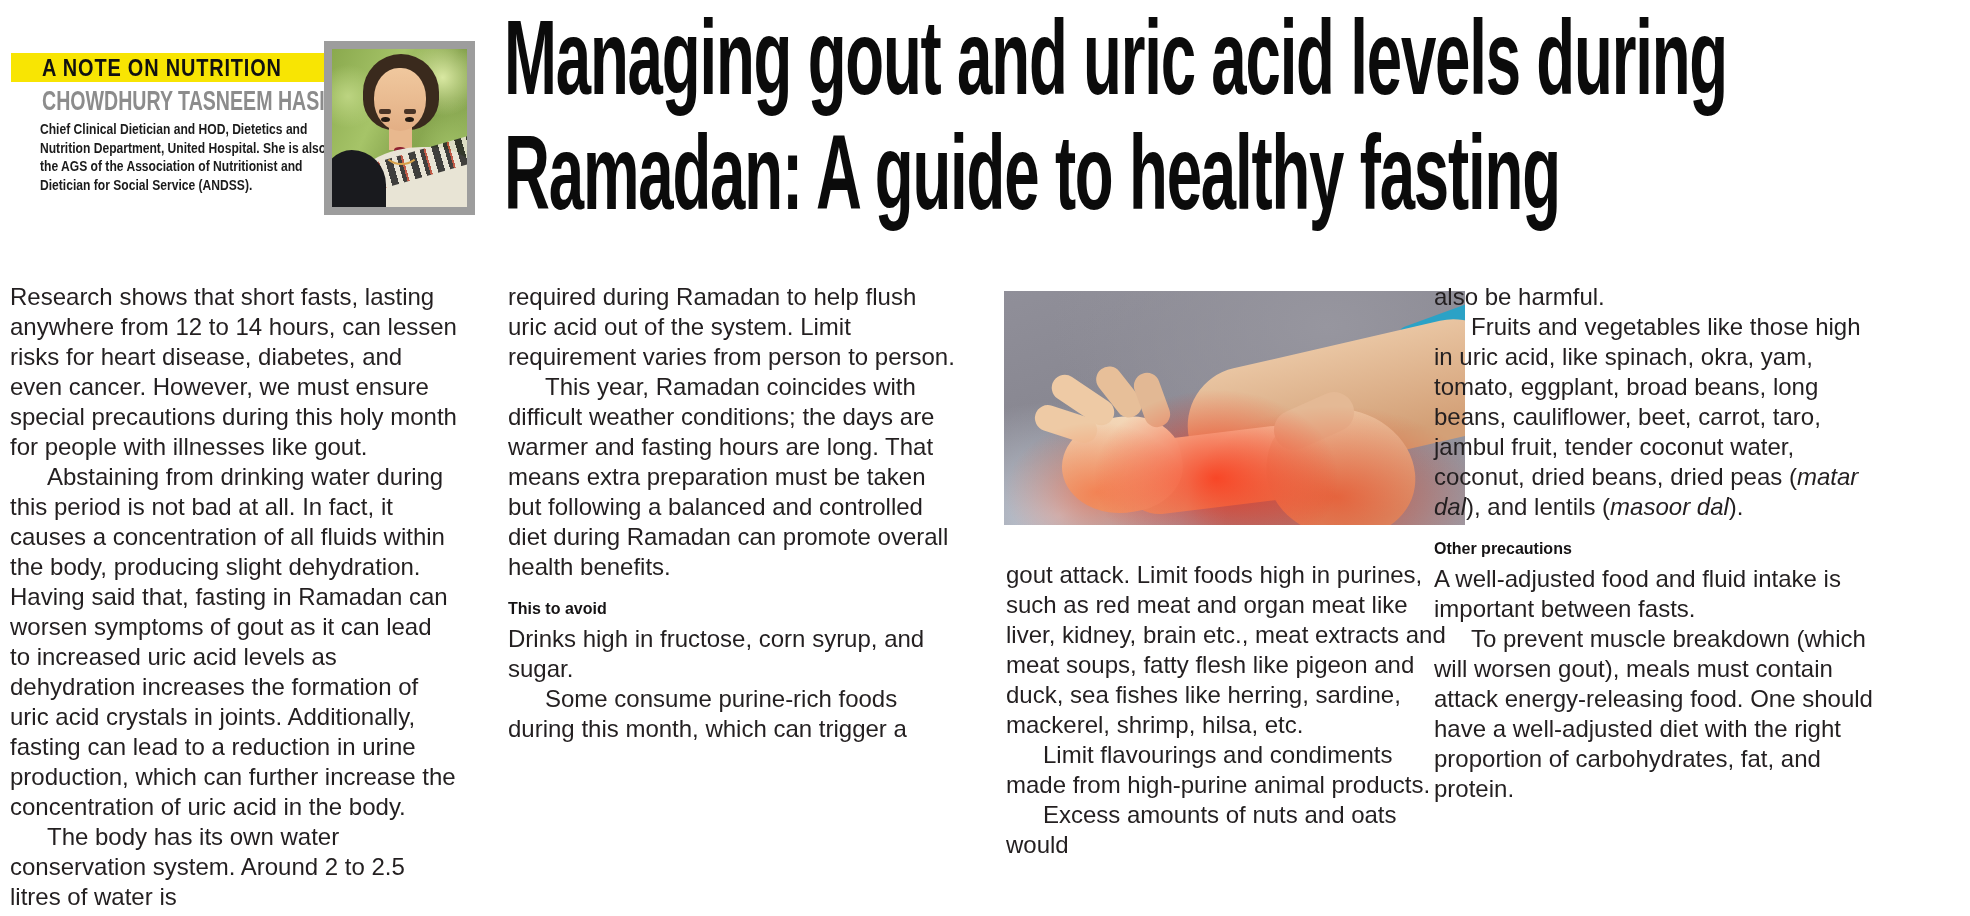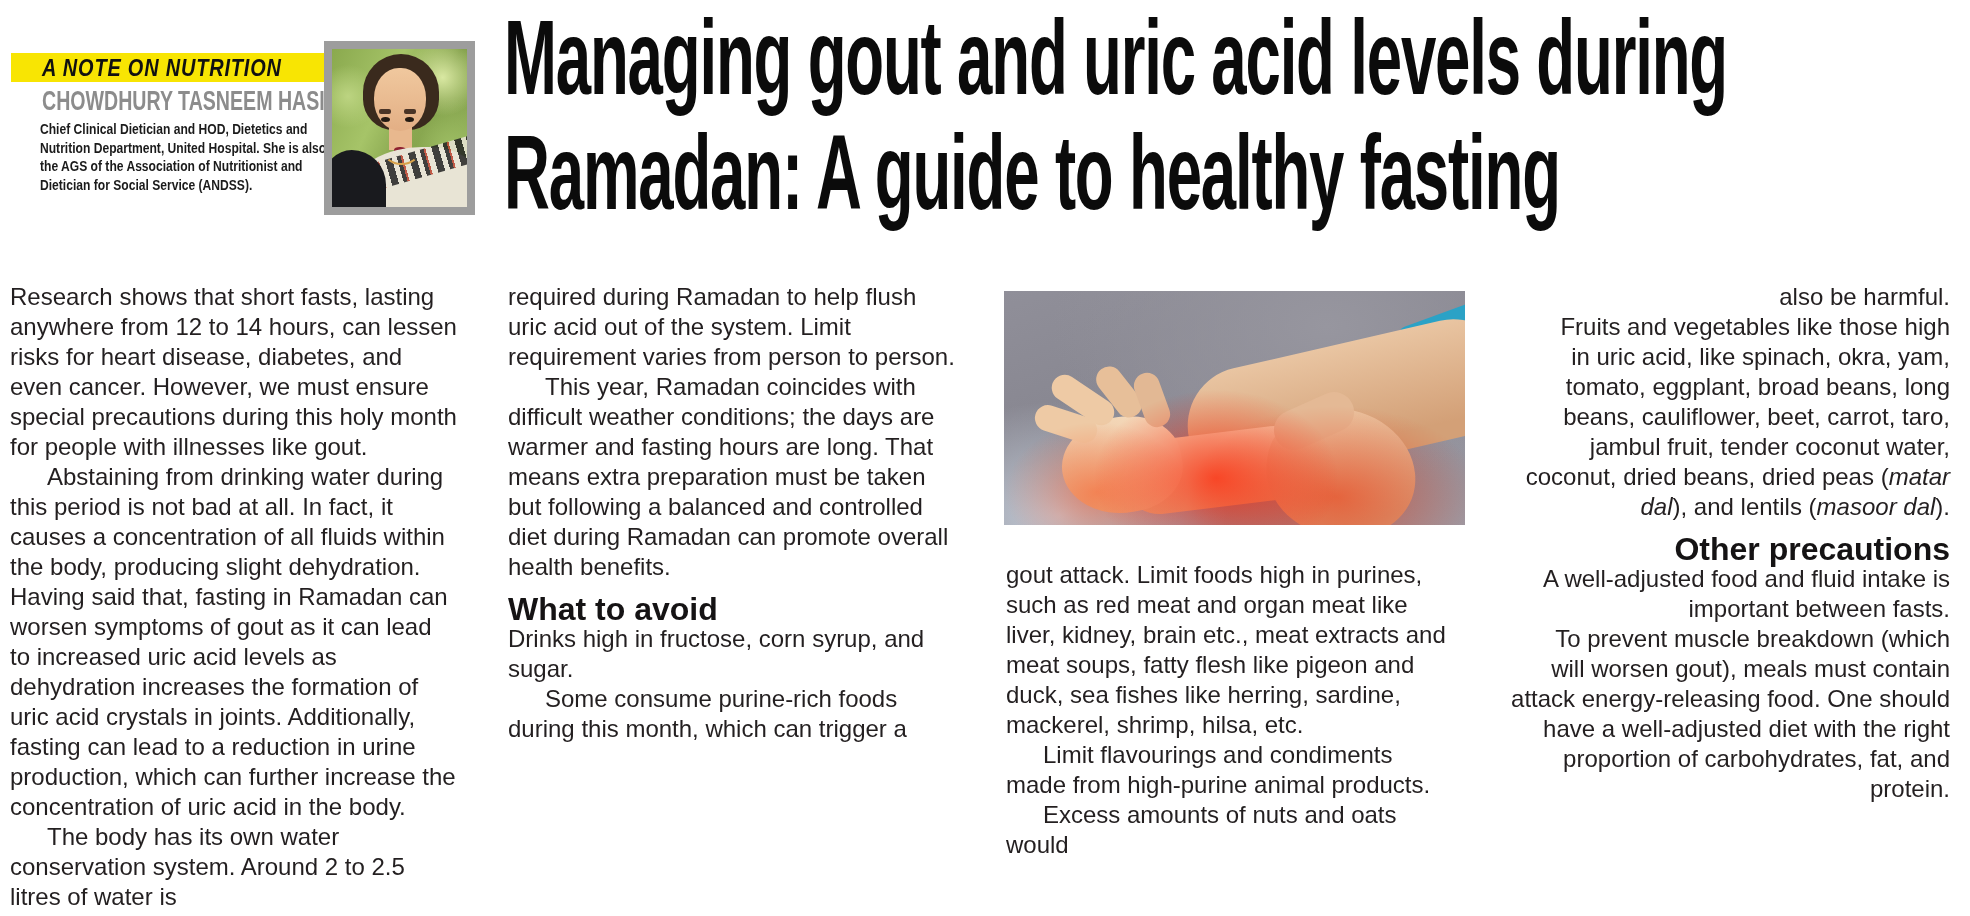--- a/index.html
+++ b/index.html
@@ -5,21 +5,21 @@
   html,body{margin:0;padding:0;}
   body{
     width:1970px;height:916px;background:#ffffff;position:relative;overflow:hidden;
     font-family:"Liberation Sans",sans-serif;
     -webkit-font-smoothing:antialiased;
   }
   .noi{cursor:default;}
   
   .kicker-band{
     position:absolute;left:11px;top:53px;width:313px;height:29px;
-    background:#f8e503;display:flex;align-items:center;font-style:italic;
+    background:#f8e503;display:flex;align-items:center;
   }
   .kicker-label{
     font-weight:700;font-size:24px;color:#111111;letter-spacing:1px;
     transform:scaleX(.83);transform-origin:0 50%;white-space:nowrap;margin-left:31px;
   }
   .author-name{
     position:absolute;left:42px;top:85px;
     font-weight:700;font-size:28px;color:#8c8c8c;letter-spacing:0;
     transform:scaleX(.70);transform-origin:0 0;white-space:nowrap;
   }
@@ -64,26 +64,26 @@
     font-weight:700;font-size:106px;line-height:115px;color:#0b0b0b;
     letter-spacing:-2px;white-space:nowrap;
   }
   
   .col{
     position:absolute;width:448px;top:282px;
     font-size:24px;line-height:30px;color:#231f20;
   }
   .col p{margin:0;}
   .col p.indent{text-indent:37px;}
-  .col h3.subhead{margin:12px 0 0 0;font-size:32px;line-height:30px;font-weight:700;color:#151314;}
+  .col h3.subhead{margin:12px 0 0 0;font-size:16px;line-height:30px;font-weight:700;color:#151314;}
   .col i{font-style:italic;}
   #col1{left:10px;}
   #col2{left:508px;}
   #col3{left:1006px;top:560px;}
-  #col4{left:1502px;text-align:right;}
+  #col4{left:1434px;}
   
   .pain-photo{
     position:absolute;left:1004px;top:291px;width:461px;height:234px;overflow:hidden;
     background:
       radial-gradient(280px 190px at 12% 96%, #c3cbd7 0%, rgba(195,203,215,0) 60%),
       radial-gradient(380px 250px at 70% 15%, #97969f 0%, rgba(151,150,159,0) 72%),
       radial-gradient(200px 150px at 40% 40%, #8b8a94 0%, rgba(139,138,148,0) 70%),
       linear-gradient(160deg,#908f99 0%,#86858f 45%,#9c9ba5 100%);
   }
   .teal-band{position:absolute;right:-14px;top:24px;width:80px;height:26px;background:#2ba2c6;
@@ -174,21 +174,21 @@
 </div>
 
 <section class="col" id="col1">
     <p class=""><span>Research shows that short fasts, lasting anywhere from 12 to 14 hours, can lessen risks for heart disease, diabetes, and even cancer. However, we must ensure special precautions during this holy month for people with illnesses like gout.</span></p>
     <p class="indent"><span>Abstaining from drinking water during this period is not bad at all. In fact, it causes a concentration of all fluids within the body, producing slight dehydration. Having said that, fasting in Ramadan can worsen symptoms of gout as it can lead to increased uric acid levels as dehydration increases the formation of uric acid crystals in joints. Additionally, fasting can lead to a reduction in urine production, which can further increase the concentration of uric acid in the body.</span></p>
     <p class="indent"><span>The body has its own water conservation system. Around 2 to 2.5 litres of water is</span></p>
   </section>
 <section class="col" id="col2">
     <p class=""><span>required during Ramadan to help flush uric acid out of the system. Limit requirement varies from person to person.</span></p>
     <p class="indent"><span>This year, Ramadan coincides with difficult weather conditions; the days are warmer and fasting hours are long. That means extra preparation must be taken but following a balanced and controlled diet during Ramadan can promote overall health benefits.</span></p>
-    <h3 class="subhead"><span>What to avoid</span></h3>
+    <h3 class="subhead"><span>This to avoid</span></h3>
     <p class=""><span>Drinks high in fructose, corn syrup, and sugar.</span></p>
     <p class="indent"><span>Some consume purine-rich foods during this month, which can trigger a</span></p>
   </section>
 <section class="col" id="col3">
     <p class=""><span>gout attack. Limit foods high in purines, such as red meat and organ meat like liver, kidney, brain etc., meat extracts and meat soups, fatty flesh like pigeon and duck, sea fishes like herring, sardine, mackerel, shrimp, hilsa, etc.</span></p>
     <p class="indent"><span>Limit flavourings and condiments made from high-purine animal products.</span></p>
     <p class="indent"><span>Excess amounts of nuts and oats would</span></p>
   </section>
 <section class="col" id="col4">
     <p class=""><span>also be harmful.</span></p>

